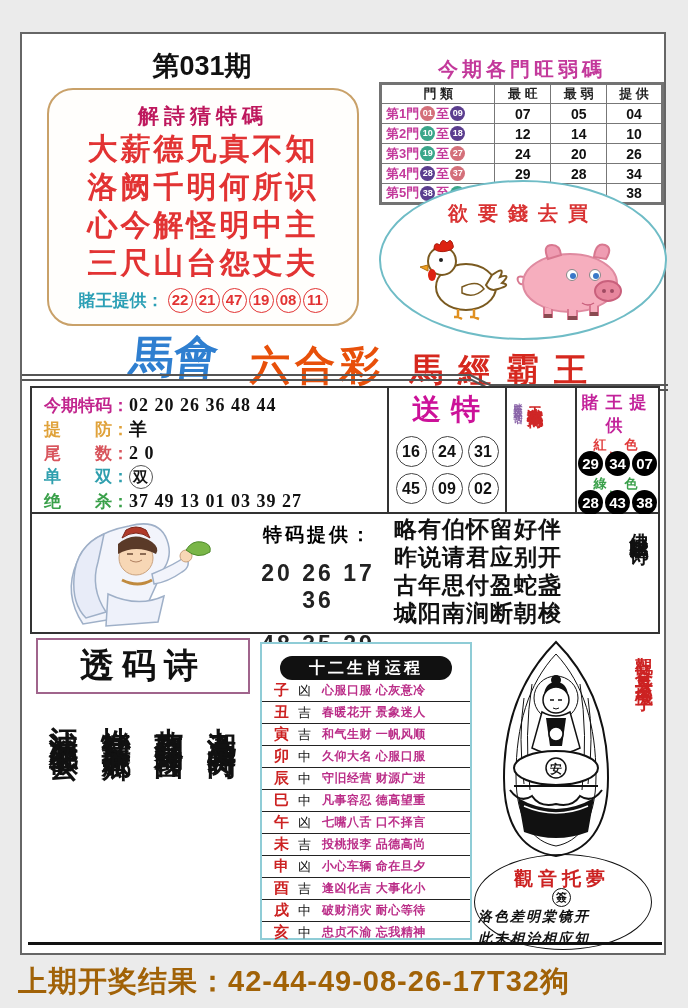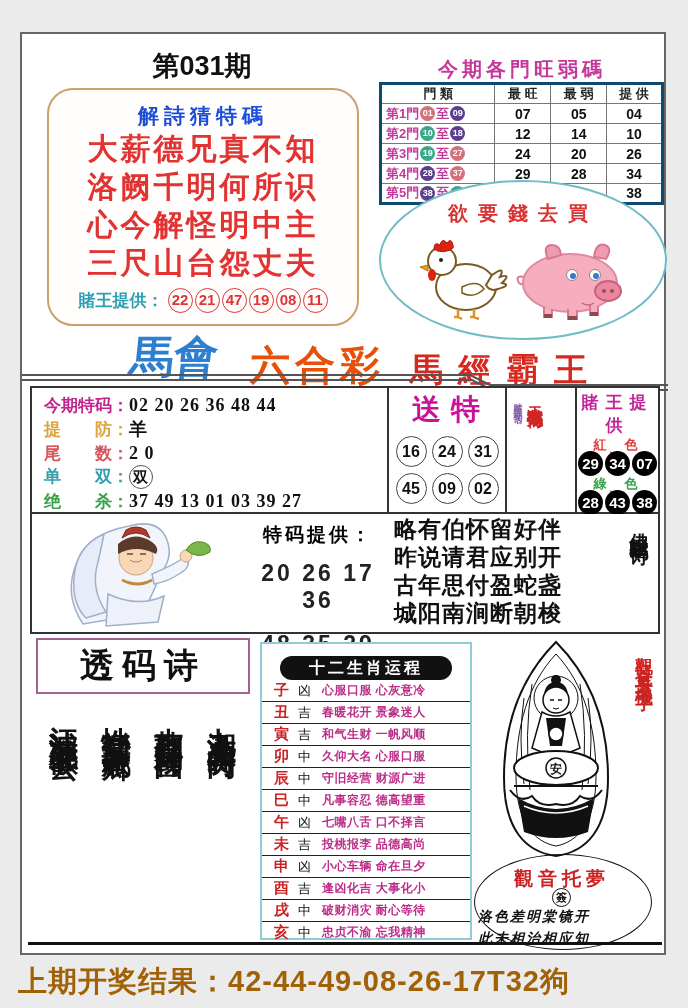--- a/index.html
+++ b/index.html
@@ -18,21 +18,21 @@
     position:absolute; left:30px; top:14px; width:300px; text-align:center;
     font-size:27px; font-weight:bold; color:#111;
     font-family:"Liberation Sans", sans-serif;
   }
   .poem-box {
     position:absolute; left:25px; top:54px; width:312px; height:238px;
     border:2px solid #c9a169; border-radius:26px; text-align:center;
     background:#fffefc;
   }
   .poem-title {
-    margin-top:12px; color:#1d4ed8; font-weight:bold; font-size:21px;
+    margin-top:12px; color:#be185d; font-weight:bold; font-size:21px;
     letter-spacing:5px; font-family:"Liberation Serif", serif;
   }
   .poem-line {
     color:#e23333; font-weight:bold; font-size:30px; line-height:38px;
     letter-spacing:3px; font-family:"Liberation Serif", serif;
   }
   .poem-provider {
     margin-top:6px; display:flex; justify-content:center; align-items:center; gap:2px;
   }
   .poem-provider .pp-label {
@@ -44,21 +44,21 @@
     display:inline-block; text-align:center;
   }
   
   .strength-title {
     position:absolute; left:355px; top:22px; width:290px; text-align:center;
     color:#c3399b; font-weight:bold; font-size:20px; letter-spacing:4px;
     font-family:"Liberation Serif", serif;
   }
   table.strength {
     position:absolute; left:357px; top:48px; border-collapse:collapse;
-    border:3px solid #0c4a6e; background:#fff;padding-left:36px;
+    border:3px solid #737373; background:#fff;padding-left:36px;
   }
   table.strength th, table.strength td {
     border:1px solid #777; text-align:center; height:20px; padding:0 2px;
   }
   table.strength th { font-size:13px; font-weight:bold; color:#222; width:57px; }
   table.strength th.gcol { width:116px; }
   table.strength td { font-size:14px; font-weight:bold; color:#111; }
   .gate-cell { display:flex; align-items:center; justify-content:flex-start; gap:1px; padding-left:2px; }
   .gate-name, .zhi { color:#c3399b; font-weight:bold; font-size:13px; }
   .mini {

